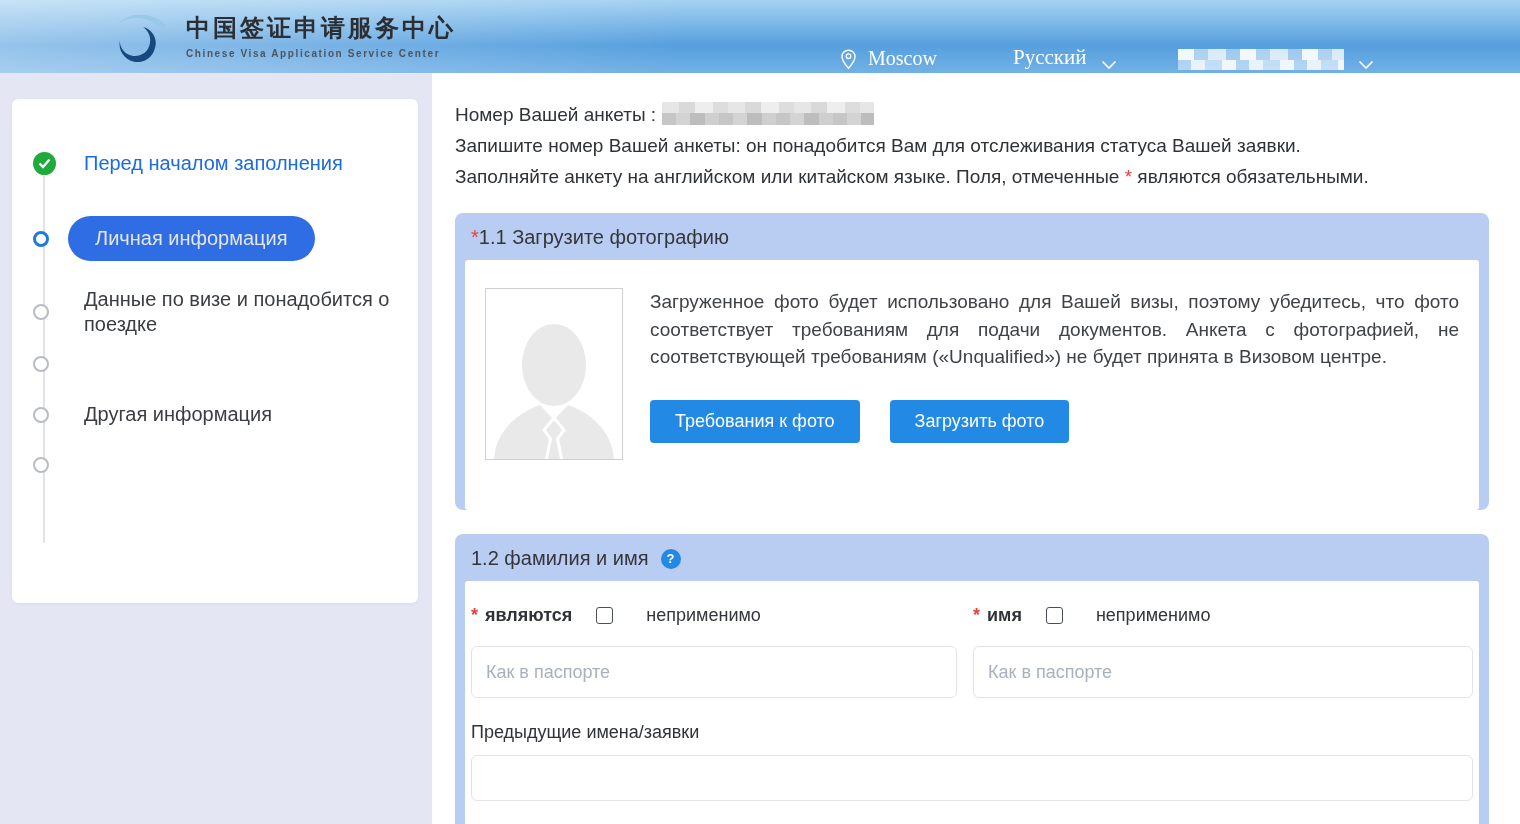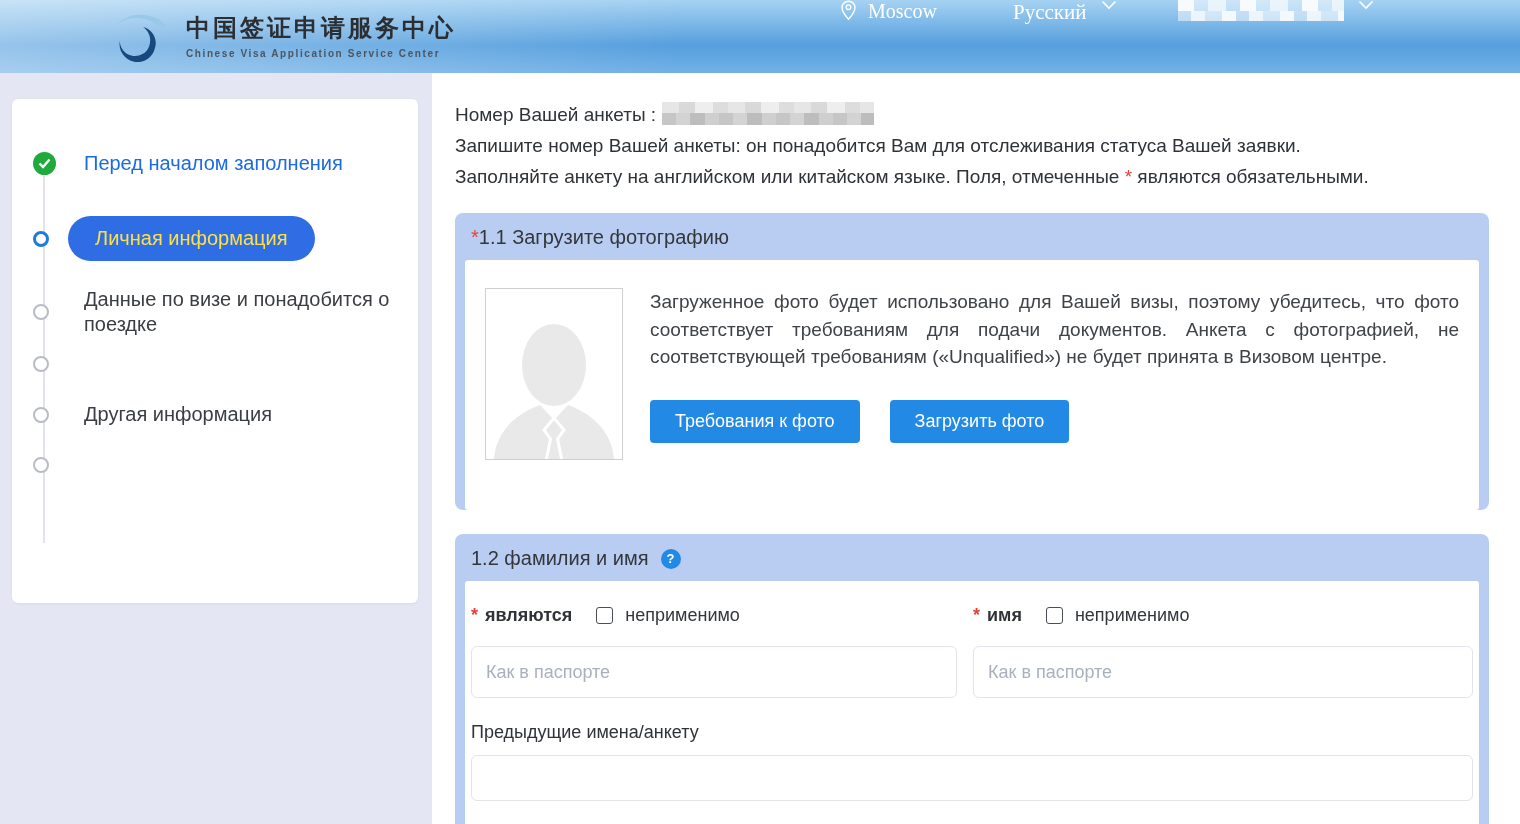--- a/index.html
+++ b/index.html
@@ -10,21 +10,21 @@
   
   .header { position:absolute; left:0; top:0; width:1520px; height:73px;
     background:
       linear-gradient(100deg, rgba(255,255,255,.38) 0%, rgba(255,255,255,0) 45%),
       linear-gradient(to bottom, #a6d2f2 0%, #569fde 62%, #72b1e6 100%);
   }
   .logo { position:absolute; left:108px; top:11px; display:flex; align-items:center;justify-content:flex-end; }
   .logo-icon { width:64px; height:52px; margin-right:14px; }
   .logo-zh { font-size:24px; font-weight:bold; color:#2b2e33; letter-spacing:3px; line-height:26px; }
   .logo-en { font-size:10px; font-weight:bold; color:#4d5560; letter-spacing:1.6px; margin-top:7px; }
-  .hdr-right-item { position:absolute; top:0; height:70px; display:flex; align-items:flex-start; color:#fff;
+  .hdr-right-item { position:absolute; top:0; height:70px; display:flex; align-items:flex-end; color:#fff;
                     font-family:"Liberation Serif","DejaVu Serif",serif; cursor:pointer; }
   .loc { left:840px; font-size:20px; }
   .loc svg { margin-right:11px; }
   .lang { left:1013px; font-size:21px; }
   .chev { margin-left:14px; }
   .usr { left:1178px; }
   .blur-user { position:relative; width:166px; height:21px; overflow:hidden; }
   .blur-user::before { content:""; position:absolute; inset:0 0 50% 0;
     background:repeating-linear-gradient(90deg, rgba(255,255,255,.92) 0 16px, rgba(255,255,255,.5) 16px 30px, rgba(255,255,255,.78) 30px 48px, rgba(255,255,255,.42) 48px 62px); }
   .blur-user::after { content:""; position:absolute; inset:50% 0 0 0;
@@ -37,21 +37,21 @@
   .steps { position:relative; padding-top:52px; }
   .steps .track { position:absolute; left:31px; top:65px; width:2px; height:379px; background:#e2e3e9; }
   .step { position:relative; display:flex; align-items:center; padding-left:72px; padding-right:22px; cursor:pointer; }
   .step .dot { position:absolute; left:21px; z-index:2; border-radius:50%; background:#fff; }
   .dot-done { width:23px; height:23px; background:#1faa3c !important; display:flex; align-items:center; justify-content:center; }
   .dot-active { width:16px; height:16px; border:3.5px solid #1f7ae0; }
   .dot-todo { width:16px; height:16px; border:2px solid #b9bcc4; }
   .step-label { font-size:20px; line-height:25px; color:#3a3d42; }
   .s1 { margin-bottom:40px; } .s1 .step-label { color:#1b6be4; }
   .s2 { margin-bottom:26px; padding-left:56px; }
-  .pill { background:#2e6de4; color:#fde047; border-radius:24px; padding:10px 27px; font-size:20px; line-height:25px; }
+  .pill { background:#2e6de4; color:#e5e5e5; border-radius:24px; padding:10px 27px; font-size:20px; line-height:25px; }
   .s3 { margin-bottom:27px; } .s4 { margin-bottom:38px; } .s5 { margin-bottom:38px; }
 
   
   .main { position:absolute; left:432px; top:73px; right:0; bottom:0; background:#fff; padding:26px 0 4px 23px; }
   .intro { font-size:19px; line-height:31px; color:#2f3338; }
   .blur-num { position:relative; display:inline-block; width:212px; height:23px; vertical-align:-4px; margin-left:6px; overflow:hidden; }
   .blur-num::before { content:""; position:absolute; inset:0 0 46% 0;
     background:repeating-linear-gradient(90deg,#e6e6e6 0 17px,#d9d9d9 17px 33px,#eeeeee 33px 51px,#dddddd 51px 66px); }
   .blur-num::after { content:""; position:absolute; inset:46% 0 0 0;
     background:repeating-linear-gradient(90deg,#c6c6c6 0 14px,#d3d3d3 14px 28px,#bdbdbd 28px 43px,#cfcfcf 43px 57px); }
@@ -74,21 +74,21 @@
   .help-icon { width:20px; height:20px; border-radius:50%; background:#2289e4; color:#fff;
                font-size:13px; font-weight:bold; display:flex; align-items:center; justify-content:center;
                margin-left:12px; cursor:pointer; font-family:"Liberation Sans",sans-serif; }
   .name-body { padding:24px 6px 40px; min-height:290px; }
   .name-grid { display:flex; justify-content:space-between; }
   .ncol-l { width:48.5%; } .ncol-r { width:49.9%; }
   .label-row { display:flex; align-items:center; font-size:18px; color:#2f3338; margin-bottom:20px; font-weight:bold; }
   .label-row .star { margin-right:7px; font-size:18px; }
   .chk { width:17px; height:17px; border:1.6px solid #4a4f55; border-radius:3px; background:#fff;
          margin:0 12px 0 24px; cursor:pointer; flex:none; }
-  .chk-label { font-weight:normal; color:#33373c; }
+  .chk-label { font-weight:normal; color:#33373c;margin-left:21px; }
   .txt-input { width:100%; height:52px; border:1.5px solid #e1e4ea; border-radius:6px;
                font-size:18px; color:#333; padding:0 14px; font-family:inherit; outline:none; }
   .txt-input::placeholder { color:#a9b1bc; }
   .prev-label { margin-top:24px; font-size:18px; color:#2f3338; }
   .prev-input { margin-top:12px; height:46px; }
 </style>
 </head>
 <body>
 
 <div class="page">
@@ -225,19 +225,19 @@
           <div class="ncol-r">
             <div class="label-row">
               <span class="star">*</span>
               <span>имя</span>
               <span class="chk"></span>
               <span class="chk-label">неприменимо</span>
             </div>
             <input class="txt-input" type="text" placeholder="Как в паспорте" style="">
           </div>
         </div>
-        <div class="prev-label">Предыдущие имена/анкету</div>
+        <div class="prev-label">Предыдущие имена/заявки</div>
         <input class="txt-input prev-input" type="text" style="">
       </div>
     </div>
 
   </div>
 </div>
 
 </body></html>

